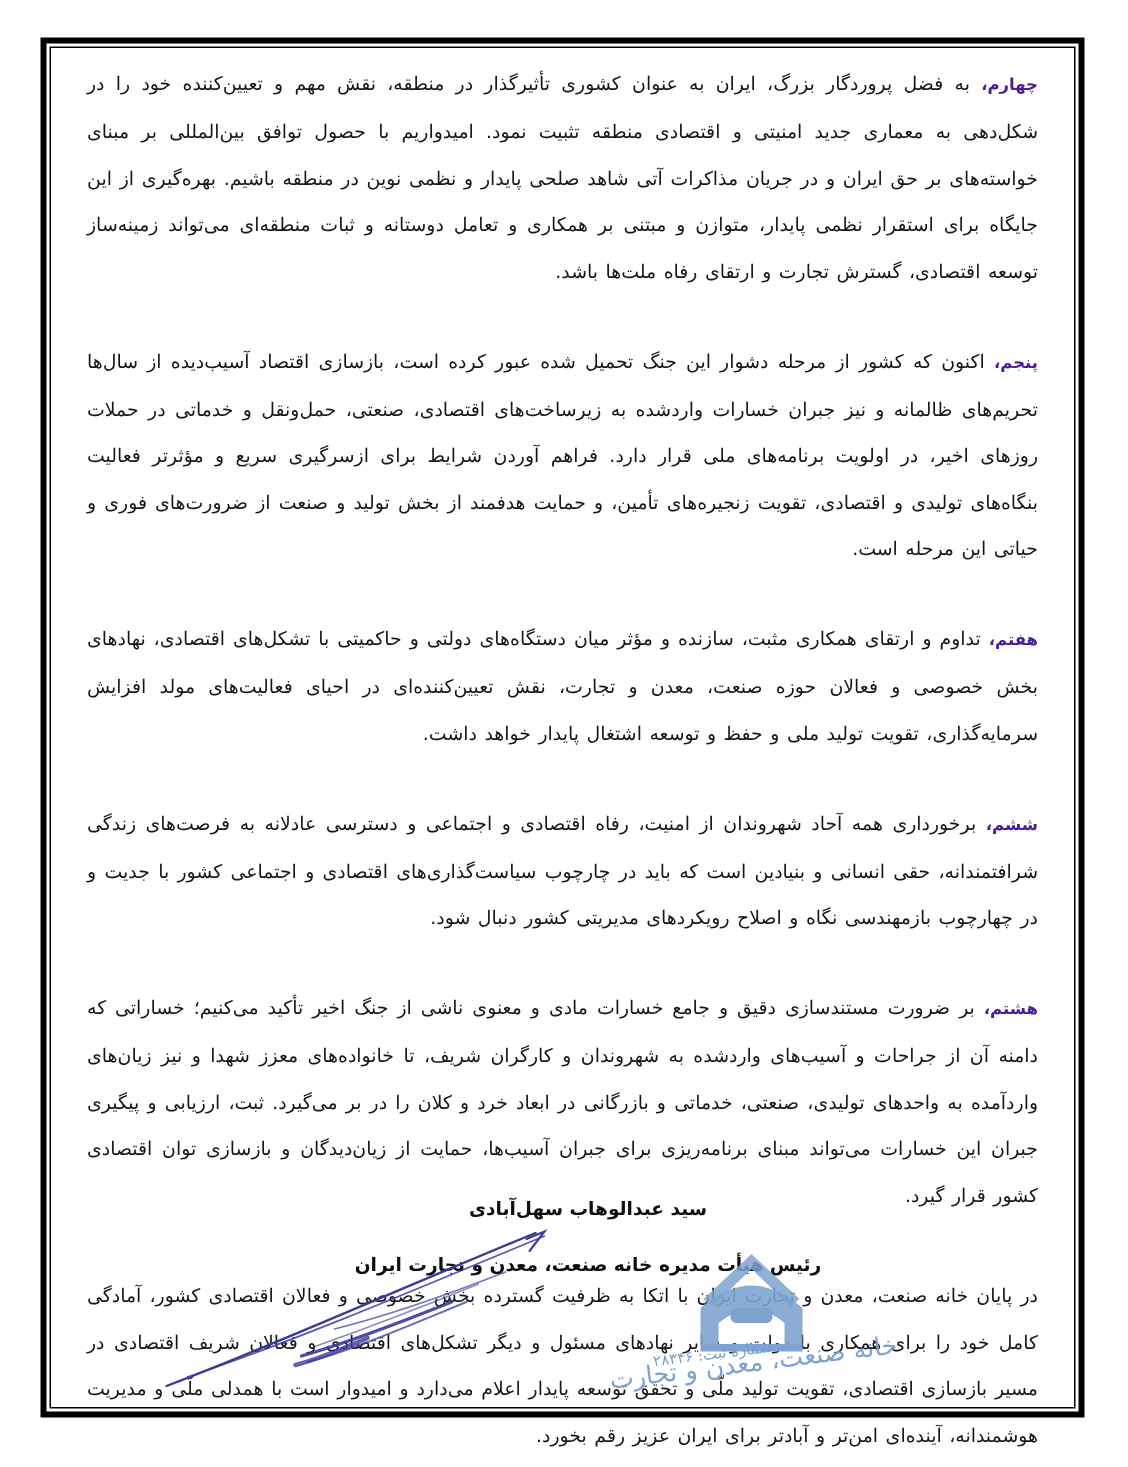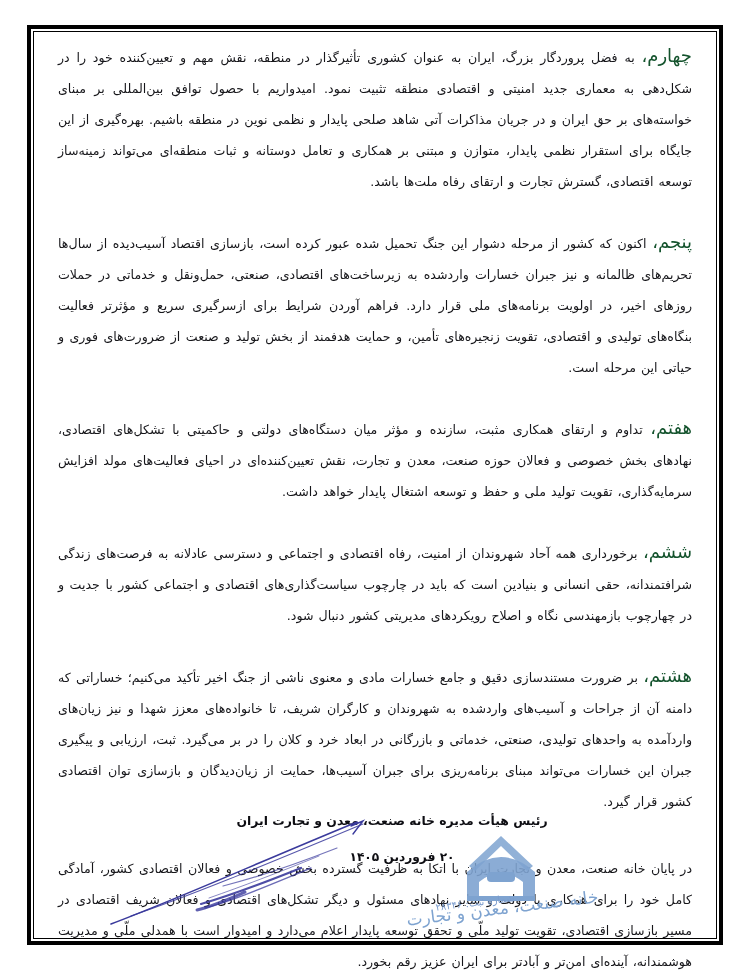--- a/index.html
+++ b/index.html
@@ -49,23 +49,23 @@
     font-size: 12.6px;
     line-height: 31px;
     margin: 0 0 29px 0;
     text-align: justify;
     text-justify: inter-word;
     letter-spacing: 0px;
     word-spacing: 1px;
   }
   .para:last-of-type { margin-bottom: 0; }
   .para .lead {
-    font-weight: normal;
-    font-size: 18px;
-    color: #14532d;
+    font-weight: bold;
+    font-size: 11px;
+    color: #4c1d95;
   }
   .p-closing {
     margin-top: 36px;
   }
 
   
   .sign-block {
     position: absolute;
     right: 180px;
     top: 795px;
@@ -149,22 +149,22 @@
 
     <p class="para"><span class="lead">ششم،</span><span> برخورداری همه آحاد شهروندان از امنیت، رفاه اقتصادی و اجتماعی و دسترسی عادلانه به فرصت‌های زندگی شرافتمندانه، حقی انسانی و بنیادین است که باید در چارچوب سیاست‌گذاری‌های اقتصادی و اجتماعی کشور با جدیت و در چهارچوب بازمهندسی نگاه و اصلاح رویکردهای مدیریتی کشور دنبال شود.</span></p>
 
     <p class="para"><span class="lead">هشتم،</span><span> بر ضرورت مستندسازی دقیق و جامع خسارات مادی و معنوی ناشی از جنگ اخیر تأکید می‌کنیم؛ خساراتی که دامنه آن از جراحات و آسیب‌های واردشده به شهروندان و کارگران شریف، تا خانواده‌های معزز شهدا و نیز زیان‌های واردآمده به واحدهای تولیدی، صنعتی، خدماتی و بازرگانی در ابعاد خرد و کلان را در بر می‌گیرد. ثبت، ارزیابی و پیگیری جبران این خسارات می‌تواند مبنای برنامه‌ریزی برای جبران آسیب‌ها، حمایت از زیان‌دیدگان و بازسازی توان اقتصادی کشور قرار گیرد.</span></p>
 
     <p class="para p-closing">در پایان خانه صنعت، معدن و تجارت ایران با اتکا به ظرفیت گسترده بخش خصوصی و فعالان اقتصادی کشور، آمادگی کامل خود را برای همکاری با دولت و سایر نهادهای مسئول و دیگر تشکل‌های اقتصادی و فعالان شریف اقتصادی در مسیر بازسازی اقتصادی، تقویت تولید ملّی و تحقق توسعه پایدار اعلام می‌دارد و امیدوار است با همدلی ملّی و مدیریت هوشمندانه، آینده‌ای امن‌تر و آبادتر برای ایران عزیز رقم بخورد.</p>
 
   </div>
 
   <div class="sign-block">
+    <p class="sign-name">سید عبدالوهاب سهل‌آبادی</p>
     <p class="sign-title">رئیس هیأت مدیره خانه صنعت، معدن و تجارت ایران</p>
-    <p class="sign-date">۲۰ فروردین ۱۴۰۵</p>
   </div>
 
   <svg class="signature-mark" viewBox="0 0 320 120">
     <g fill="none" stroke="#3a3a9c" stroke-linecap="round">
       <path d="M6 112 C 70 88, 150 52, 252 10" stroke-width="1.6"></path>
       <path d="M26 104 C 96 80, 176 46, 258 12" stroke-width="1.1" opacity="0.85"></path>
       <path d="M118 74 C 150 66, 186 54, 232 36" stroke-width="1.2" opacity="0.7"></path>
       <path d="M104 86 C 138 74, 170 62, 214 44" stroke-width="1.0" opacity="0.6"></path>
       <path d="M96 92 C 124 84, 156 72, 196 56" stroke-width="2.2" opacity="0.9"></path>
       <path d="M100 96 C 130 88, 162 74, 206 56" stroke-width="1.4" opacity="0.75"></path>

